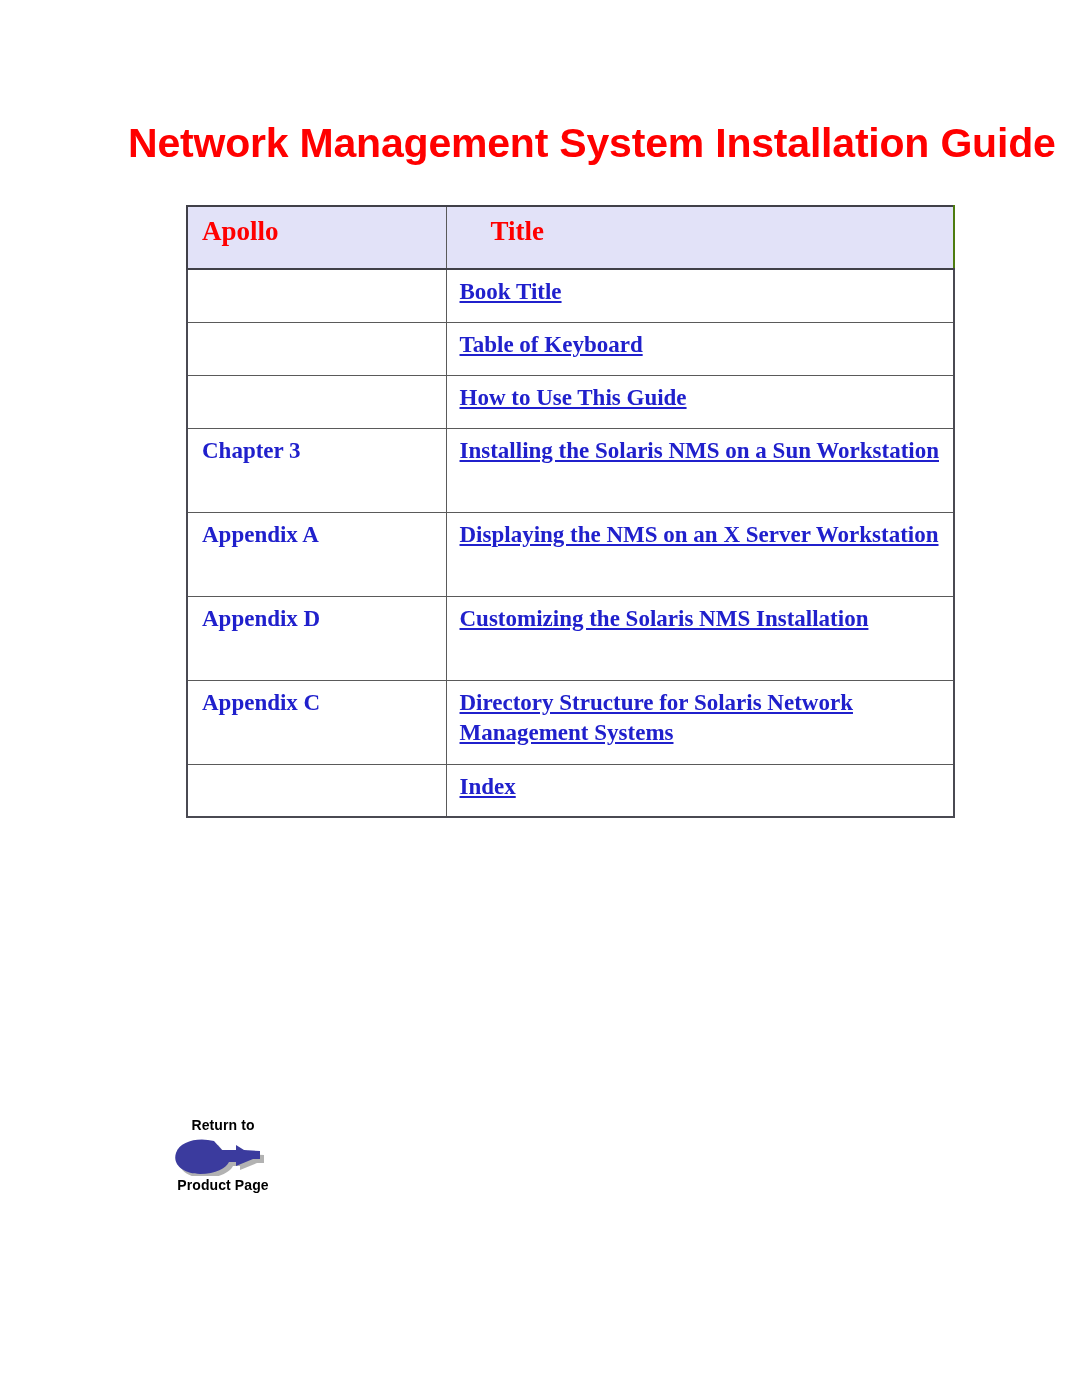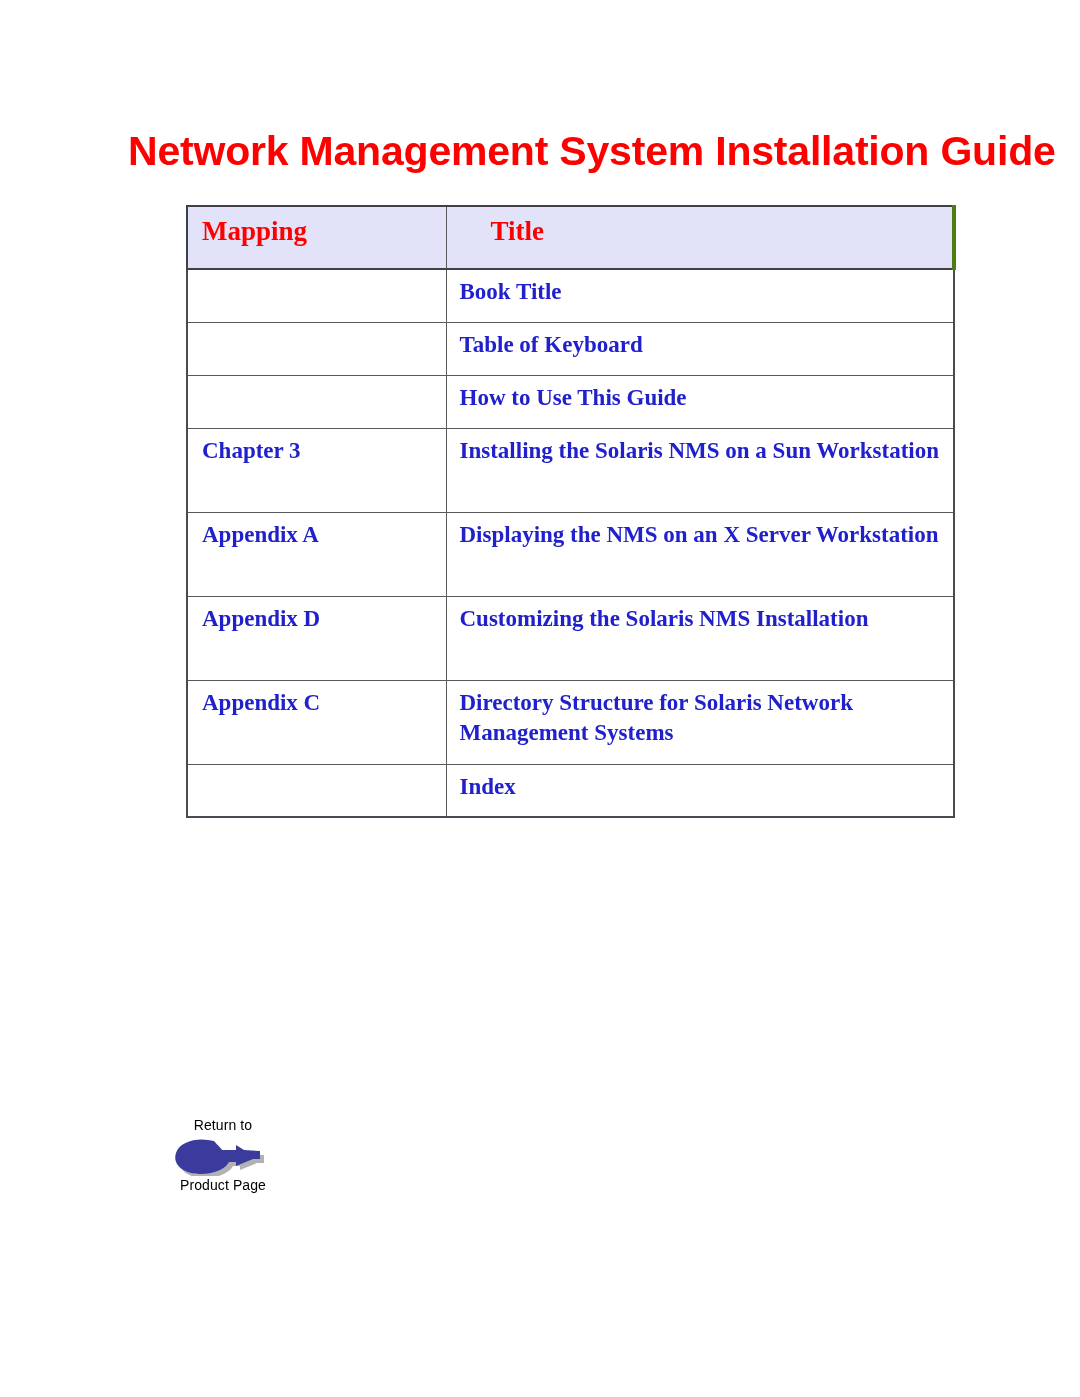--- a/index.html
+++ b/index.html
@@ -13,21 +13,21 @@
     height: 1397px;
     position: relative;
     font-family: "Liberation Serif", "DejaVu Serif", serif;
     -webkit-font-smoothing: antialiased;
   }
 
   
   #page-title {
     position: absolute;
     left: 128px;
-    top: 128px;
+    top: 120px;
     width: 836px;
     text-align: center;
     color: #ff0000;
     font-family: "Liberation Sans", "DejaVu Sans", sans-serif;
     font-weight: bold;
     font-size: 41px;
     line-height: 46px;
     letter-spacing: -0.2px;
     white-space: nowrap;
   }
@@ -54,21 +54,21 @@
 
   
   #toc-table thead th {
     background: #e2e2f8;
     border-top: 2px solid #404048;
     border-bottom: 2px solid #404048;
     height: 63px;
     padding-top: 9px;
   }
   #toc-table thead th.first { border-left: 2px solid #404048; }
-  #toc-table thead th.last  { border-right: 4px solid #4d7c0f; padding-left: 44px; }
+  #toc-table thead th.last  { border-right: 2px solid #4d7c0f; padding-left: 44px; }
   .hdr-text {
     color: #ff0000;
     font-weight: bold;
     font-size: 27px;
     line-height: 31px;
     font-family: "Liberation Serif", "DejaVu Serif", serif;
     text-align: left;
     display: block;
   }
 
@@ -94,37 +94,38 @@
     font-size: 23px;
     line-height: 30px;
     white-space: nowrap;
     display: inline-block;
   }
   .title-link {
     color: #2020cc;
     font-weight: bold;
     font-size: 23px;
     line-height: 30px;
+    text-decoration: underline;
     text-underline-offset: 2px;
     display: inline;
     cursor: pointer;
   }
 
   
   #return-button {
     position: absolute;
     left: 158px;
     top: 1117px;
     width: 130px;
     text-align: center;
     cursor: pointer;
   }
   #return-button .rb-text {
     font-family: "Liberation Sans", "DejaVu Sans", sans-serif;
-    font-weight: normal;
+    font-weight: bold;
     font-size: 14px;
     line-height: 16px;
     color: #000000;
     letter-spacing: 0.1px;
     display: block;
   }
   #return-button .rb-icon {
     display: block;
     width: 104px;
     height: 42px;
@@ -137,21 +138,21 @@
 <div id="page-title">Network Management System Installation Guide</div>
 
 <table id="toc-table">
   <colgroup>
     <col class="col-chapter">
     <col class="col-title">
   </colgroup>
   <thead>
     <tr>
       <th class="first">
-        <span class="hdr-text">Mapping</span>
+        <span class="hdr-text">Apollo</span>
       </th>
       <th class="last">
         <span class="hdr-text">Title</span>
       </th>
     </tr>
   </thead>
   <tbody id="toc-body">
       <tr>
         <td class="cell-chapter"></td>
         <td class="cell-title"><a class="title-link">Book Title</a></td>

